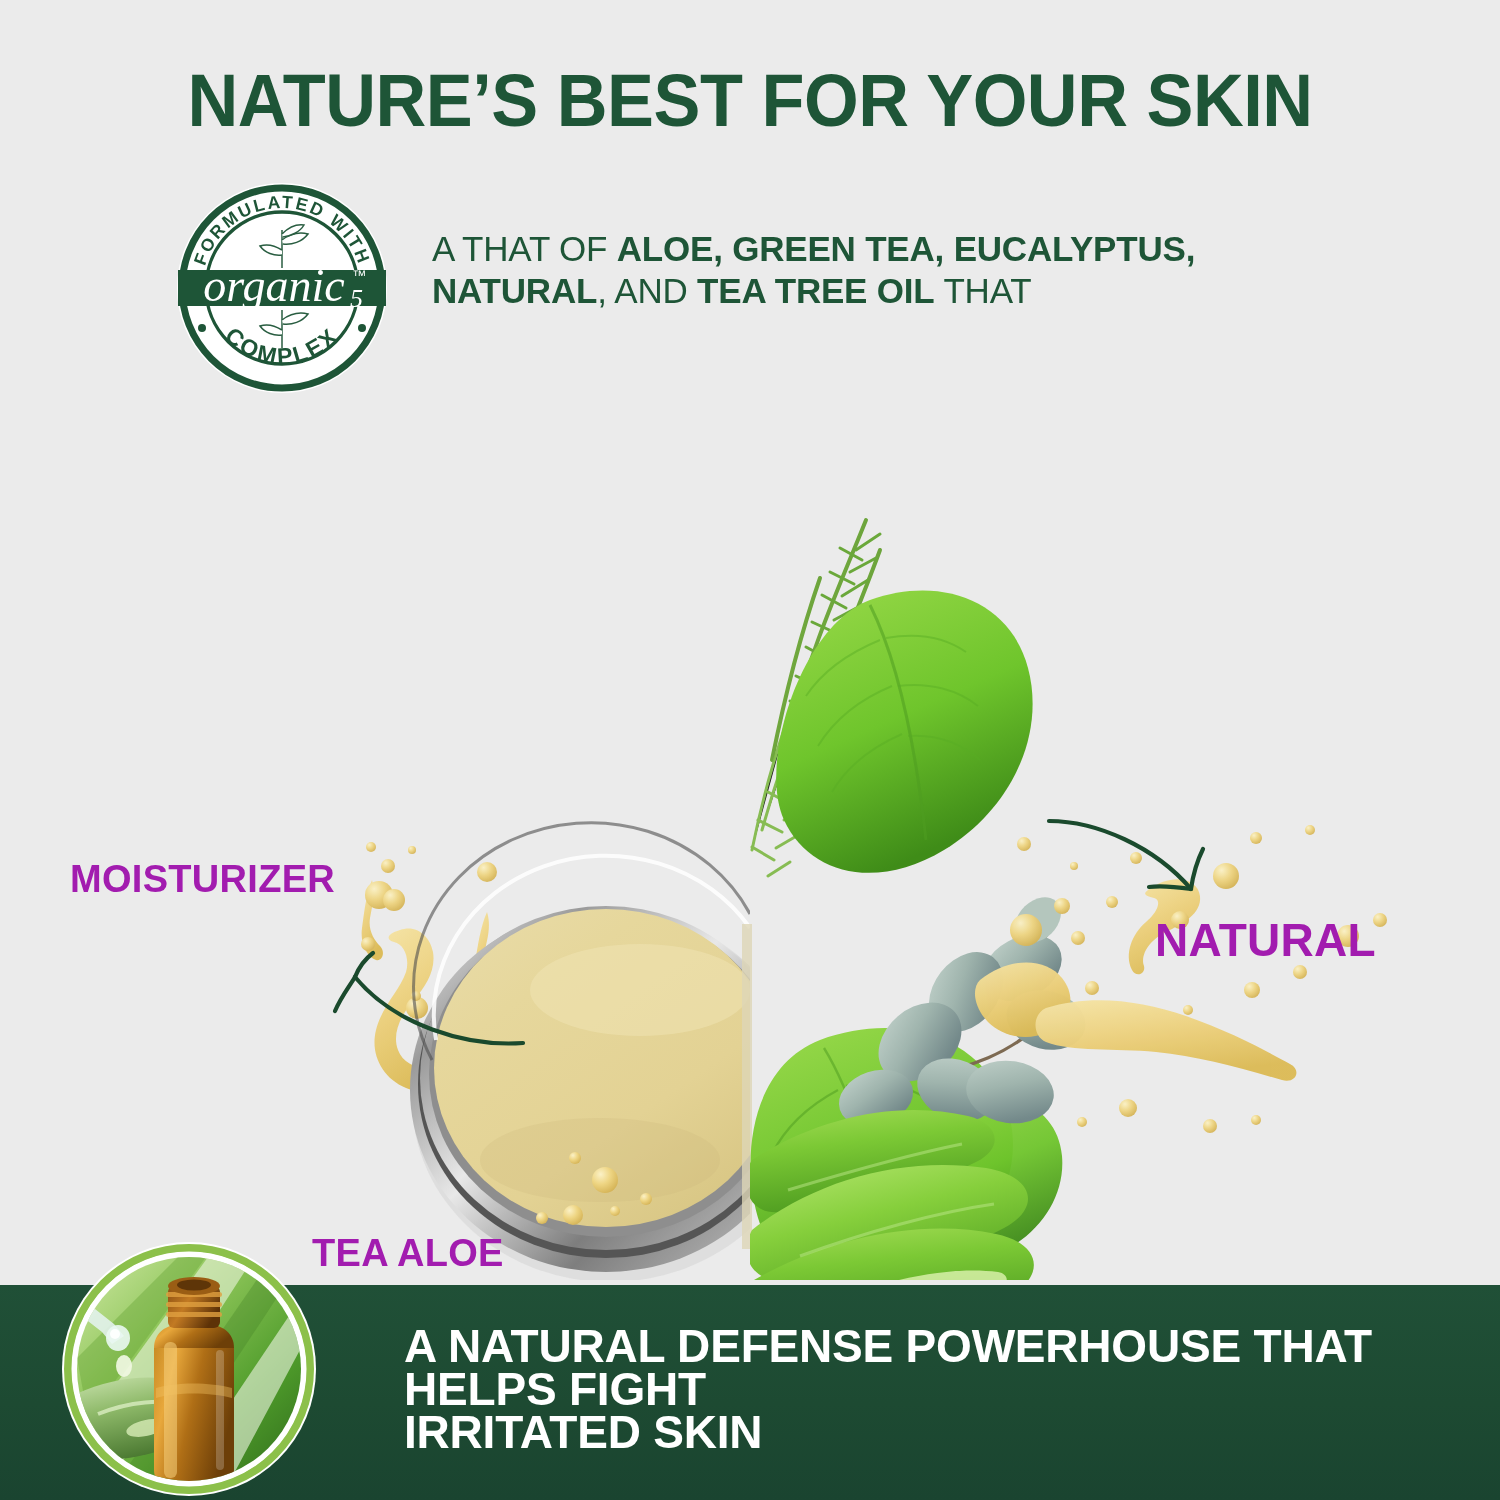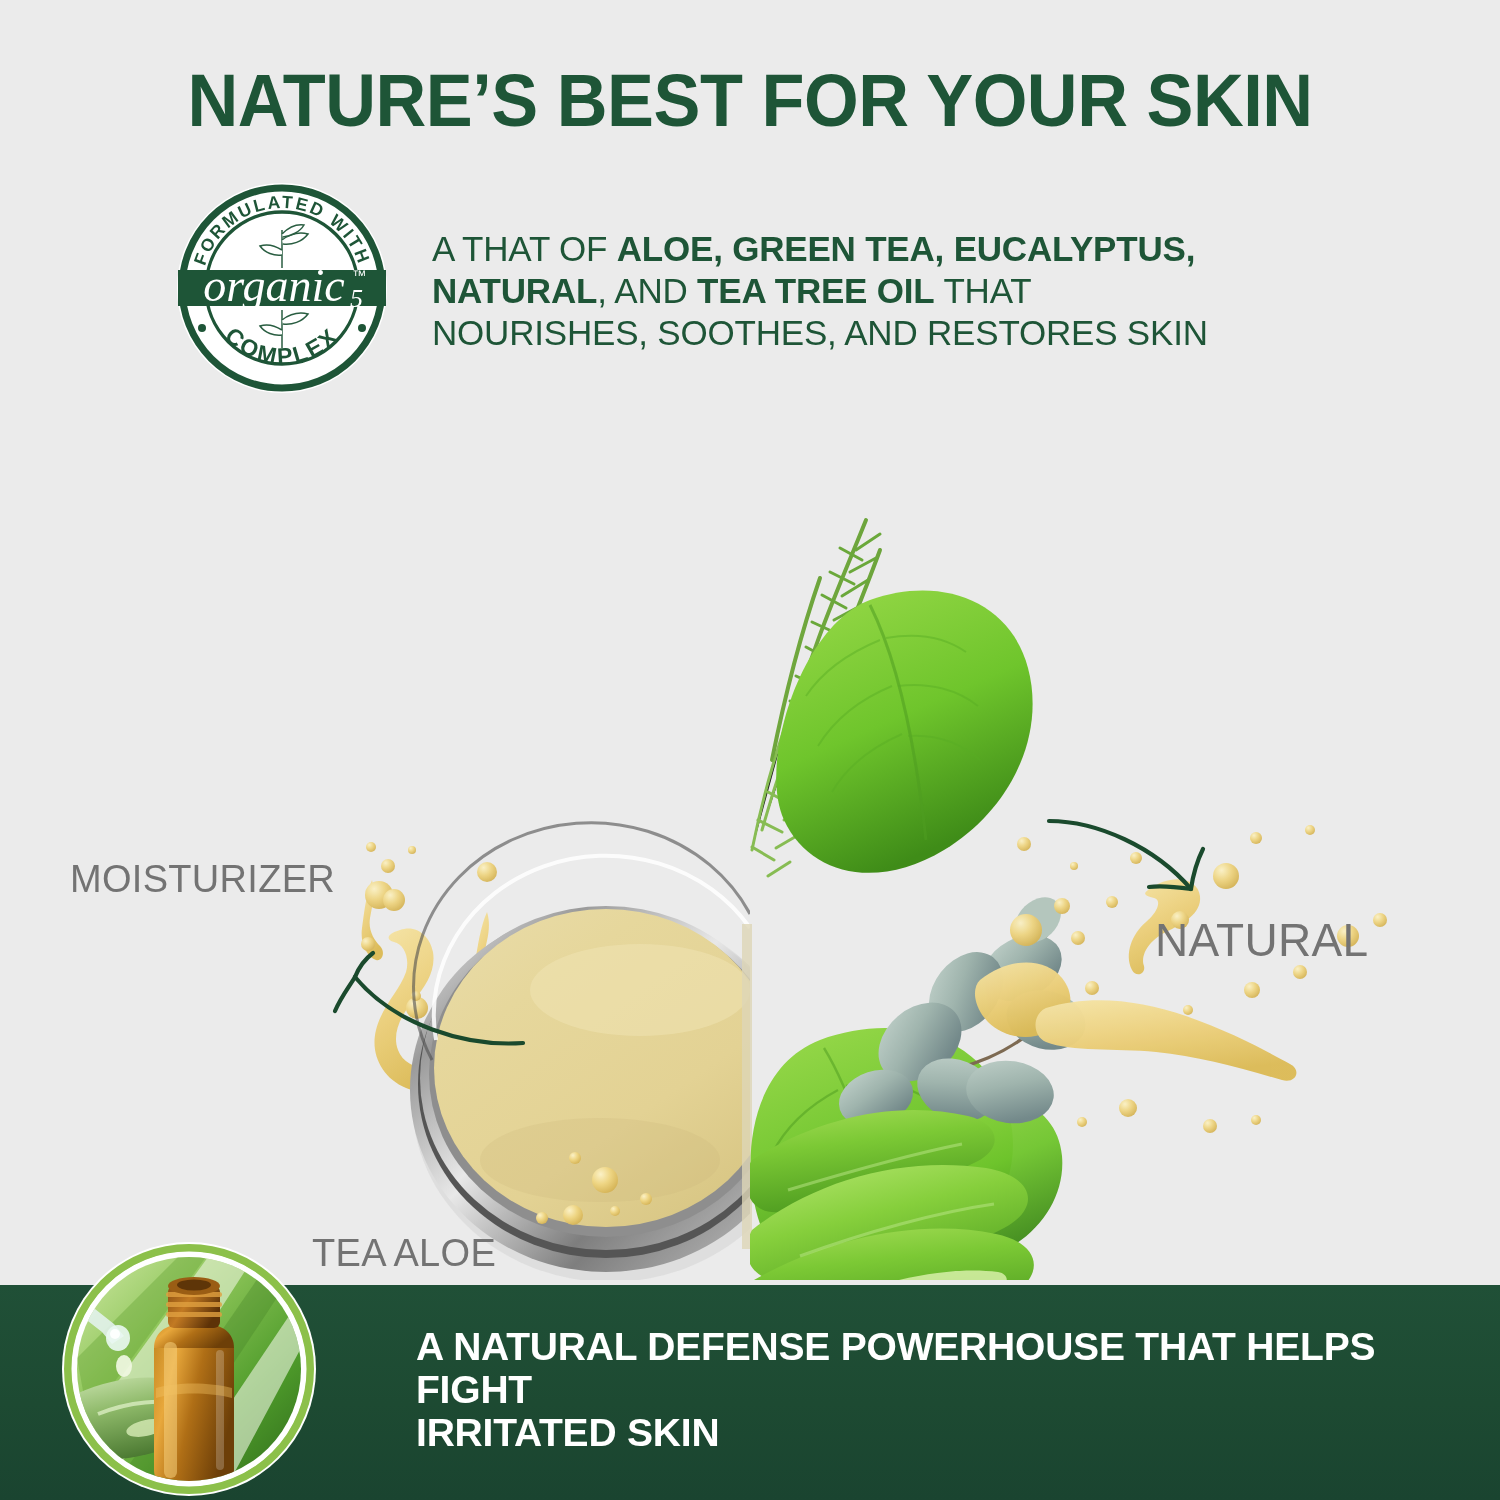--- a/index.html
+++ b/index.html
@@ -43,43 +43,43 @@
 
   
   #stage{
     position:absolute; left:0; top:400px; width:1500px; height:880px;
   }
   #stage svg{ display:block; width:1500px; height:880px; }
 
   
   .callout{
     position:absolute;
-    color:#737373;
-    font-weight:normal;
+    color:#a21caf;
+    font-weight:bold;
     font-family:"Liberation Sans", sans-serif;
     letter-spacing:0.3px;
     line-height:1.12;
   }
   #label-moisturizer{ left:70px; top:858px; font-size:38px; }
   #label-natural{ left:1155px; top:915px; font-size:46px; text-align:center; }
   #label-teatree{ left:312px; top:1232px; font-size:38px; }
 
   .arrow-svg{ position:absolute; }
   #arrow-moist{ left:275px; top:915px; }
   #arrow-nat{   left:1045px; top:815px; }
 
   
   #banner{
     position:absolute; left:0; top:1285px; width:1500px; height:215px;
     background:linear-gradient(180deg,#205037 0%, #1d4a32 55%, #1a4430 100%);
   }
   #banner-text{
-    position:absolute; left:416px; top:1325px; width:1070px;
+    position:absolute; left:404px; top:1325px; width:1070px;
     color:#ffffff;
-    font-size:39px;
+    font-size:46px;
     font-weight:bold;
     line-height:43px;
     letter-spacing:-0.2px;
     font-family:"Liberation Sans", sans-serif;
   }
 
   
   #teatree-photo{
     position:absolute; left:58px; top:1238px;
     width:262px; height:262px;
@@ -129,21 +129,20 @@
     </text>
 
     <circle cx="26" cy="146" r="4" fill="#1e5537"></circle>
     <circle cx="186" cy="146" r="4" fill="#1e5537"></circle>
   </svg>
 </div>
 
 <div id="intro">
   <span>A THAT OF </span><b>ALOE, GREEN TEA, EUCALYPTUS,</b><br>
   <b>NATURAL</b><span>, AND </span><b>TEA TREE OIL</b><span> THAT</span><br>
-  <span>NOURISHES, SOOTHES, AND RESTORES SKIN</span>
 </div>
 
 <div id="stage">
 <svg viewBox="0 0 1500 880" xmlns="http://www.w3.org/2000/svg">
   <defs>
     <linearGradient id="balmG" x1="0" y1="0" x2="0.75" y2="1">
       <stop offset="0%" stop-color="#e9dcaa"></stop>
       <stop offset="30%" stop-color="#e6d79c"></stop>
       <stop offset="70%" stop-color="#e3d294"></stop>
       <stop offset="100%" stop-color="#d8c684"></stop>

